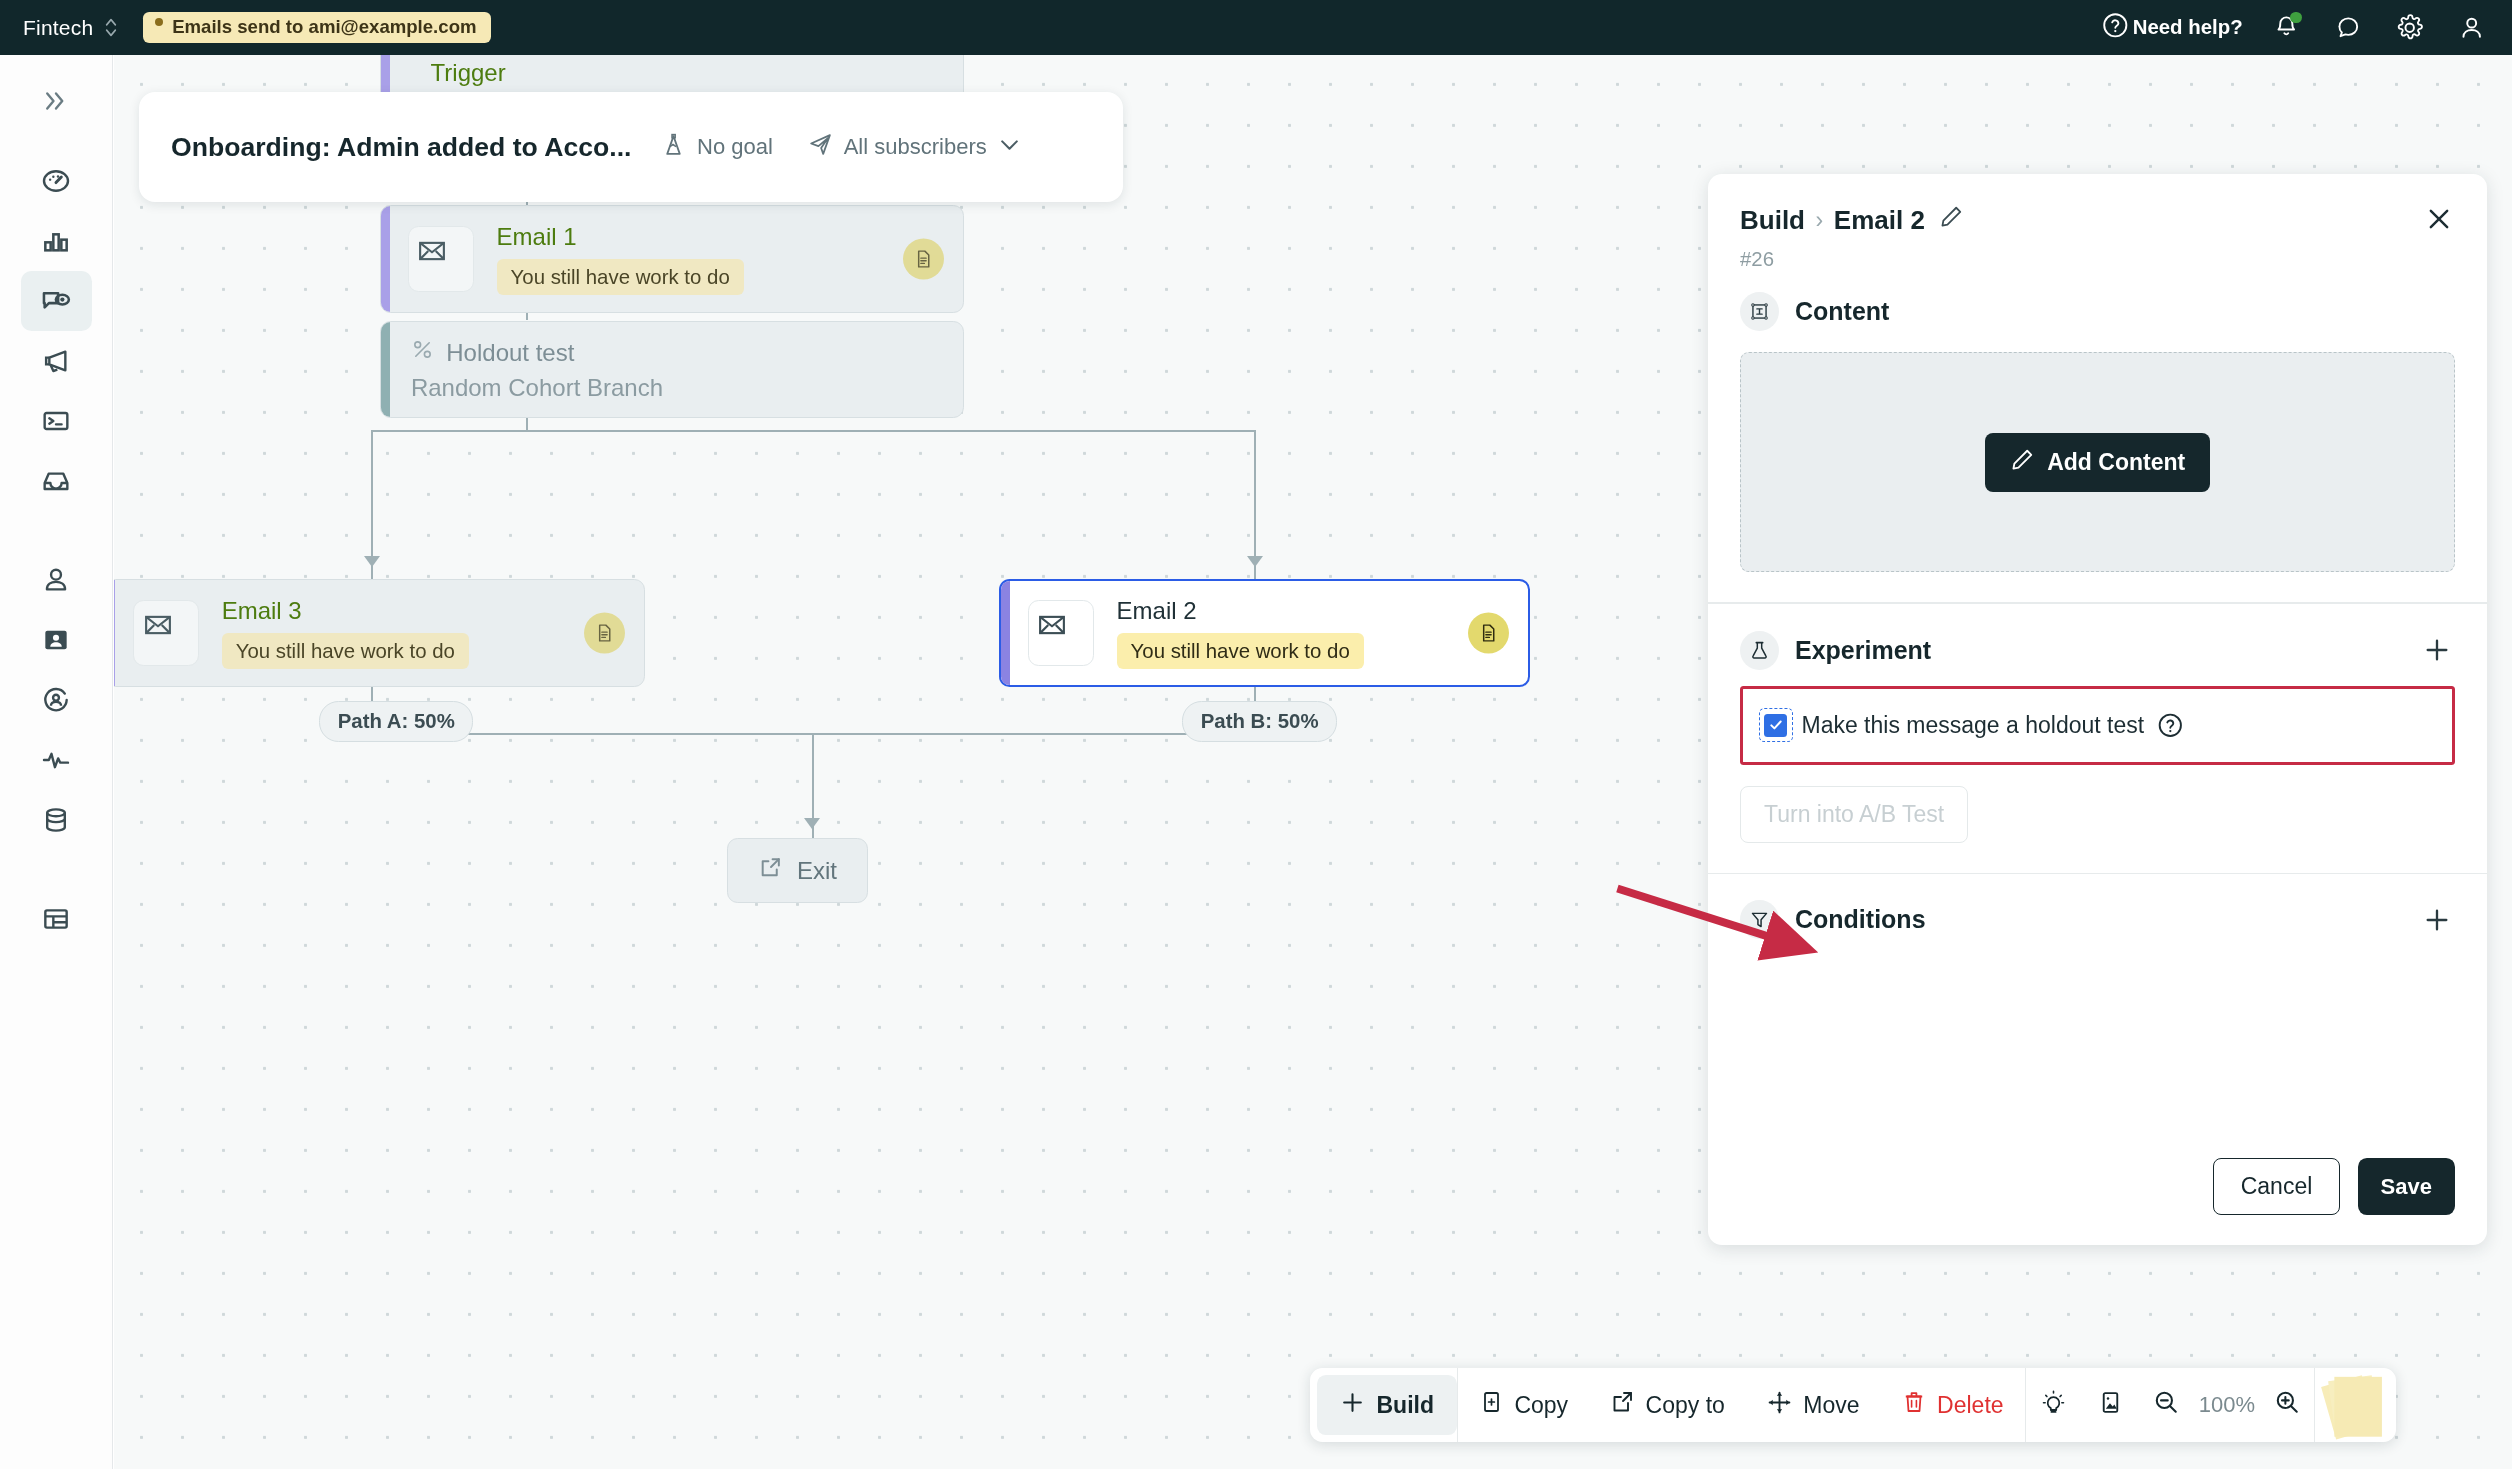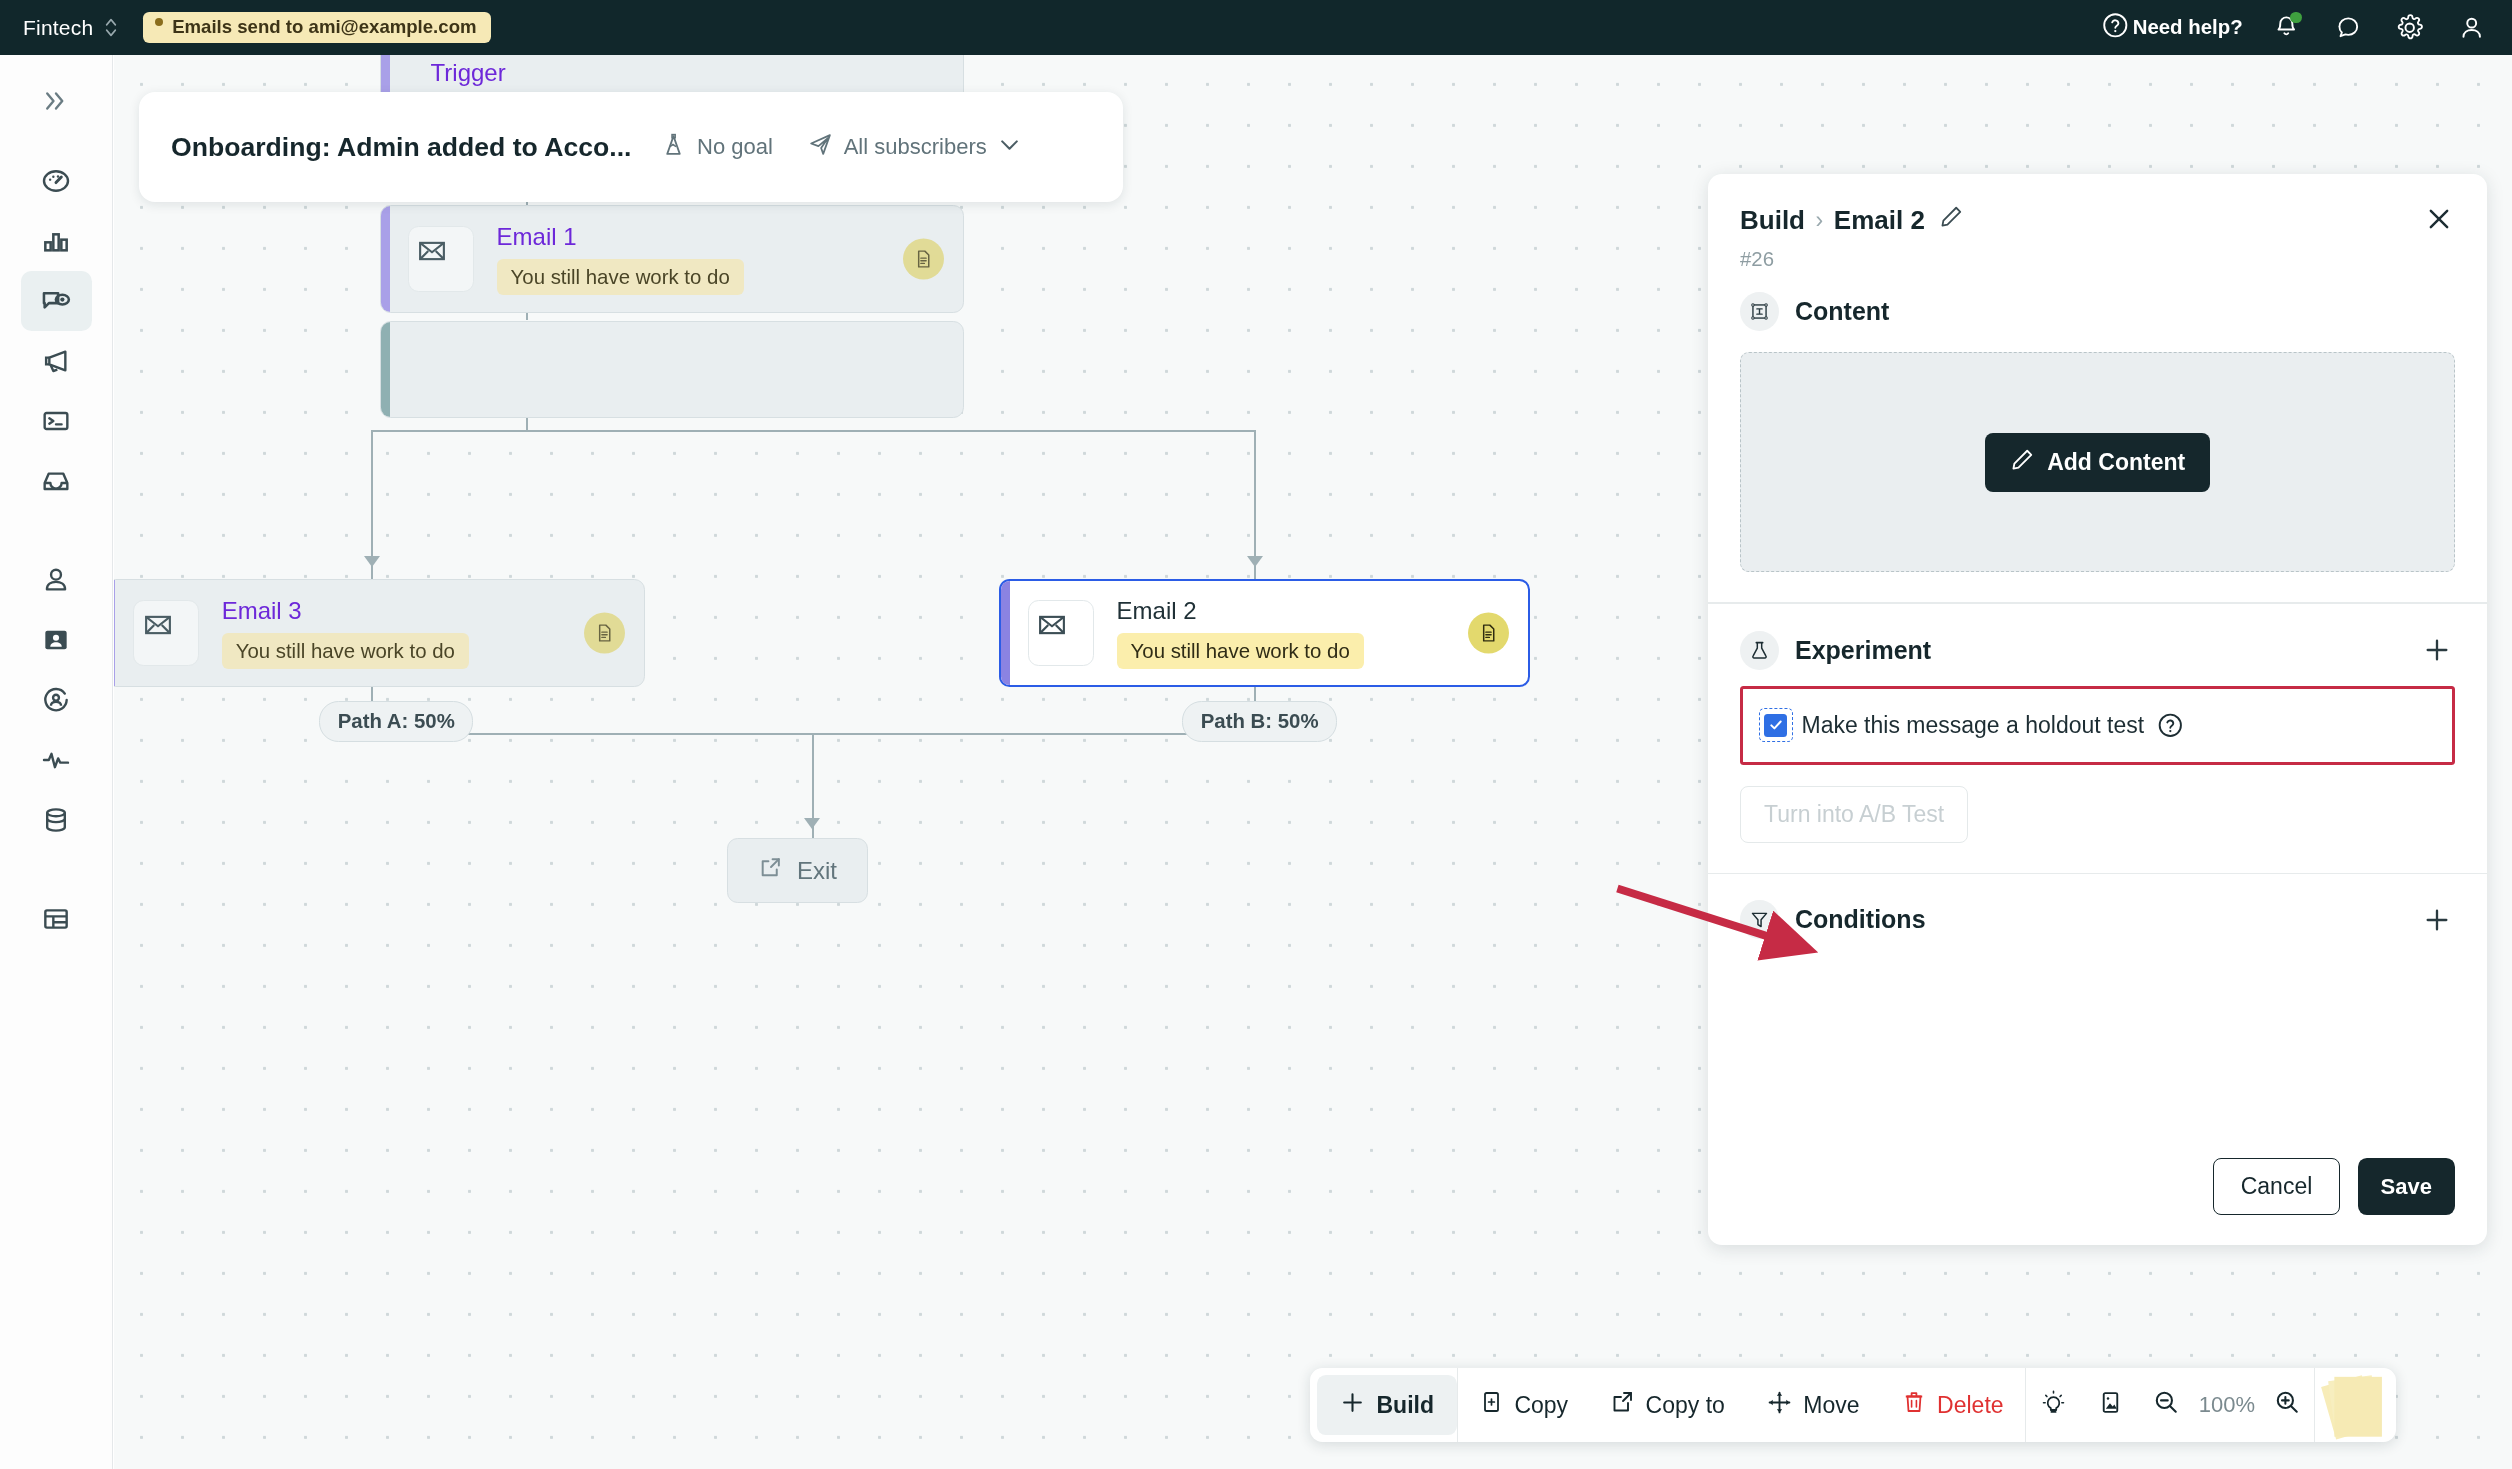--- a/index.html
+++ b/index.html
@@ -95,21 +95,21 @@
   .node-grey { background: #e9eef0; border: 0.9px solid #d7dfe2; }
   .node-sel  { background: #ffffff; border: 2.7px solid #2b5ce6; }
 
   .mail-tile {
     width: 66px; height: 66px; background: #ffffff; border-radius: 10.6px;
     border: 0.9px solid #e2e8ea; display:flex; align-items:flex-start; justify-content:flex-start;
     padding: 8.9px; flex: none;
   }
   .mail-tile.grey { background: #f3f6f7; }
   .node-main { margin-left: 23px; display: flex; flex-direction: column; gap: 8px; }
-  .node-title { font-size: 24px; color: #6d28d9; }
+  .node-title { font-size: 24px; color: #4d7c0f; }
   .node-title.dark { color: #203137; }
   .node-warn {
     background: #f0e8c2; color: #4a4527; border-radius: 6.2px;
     padding: 6.2px 14px; font-size: 20.4px; align-self: flex-start;
   }
   .node-warn.bright { background: #fbeeac; color: #2f2c16; }
   .doc-badge {
     position: absolute; right: 19.5px; top: 50%; transform: translateY(-50%);
     width: 41px; height: 41px; border-radius: 50%; background: #e3d96d;
     display:flex; align-items:center; justify-content:center;
@@ -411,20 +411,33 @@
         <svg width="21" height="21" viewBox="0 0 24 24">
             <path d="M6.5 3h7l4.5 4.5V21h-11.5z" fill="none" stroke="#4b461c" stroke-width="1.7" stroke-linejoin="round"></path>
             <path d="M9 11h6M9 14h6M9 17h4" stroke="#4b461c" stroke-width="1.6" stroke-linecap="round"></path>
           </svg>
       </div>
     </div>
   </div>
 
   <div class="branch-node" style="left:266px; top:266px; width:584px; height:97px;">
     <div class="stripe"></div>
+    <div class="bbody">
+      <div class="branch-l1">
+        <span>
+          <svg width="23" height="23" viewBox="0 0 24 24">
+              <circle cx="7" cy="7" r="3" fill="none" stroke="#9aaab0" stroke-width="1.7"></circle>
+              <circle cx="17" cy="17" r="3" fill="none" stroke="#9aaab0" stroke-width="1.7"></circle>
+              <path d="M19 5L5 19" stroke="#9aaab0" stroke-width="1.7" stroke-linecap="round"></path>
+            </svg>
+        </span>
+        <span>Holdout test</span>
+      </div>
+      <div class="branch-l2">Random Cohort Branch</div>
+    </div>
   </div>
 
   <div class="path-pill" style="left:205px; top:646px;">Path A: 50%</div>
   <div class="path-pill" style="left:1068px; top:646px;">Path B: 50%</div>
 
   <div class="node node-grey" style="left:-8.9px; top:524px; width:540px; height:108px;">
     <div class="stripe" style="background:#a9a0e8;"></div>
     <div class="body">
       <div class="mail-tile grey">
         <svg width="30" height="30" viewBox="0 0 24 24">

